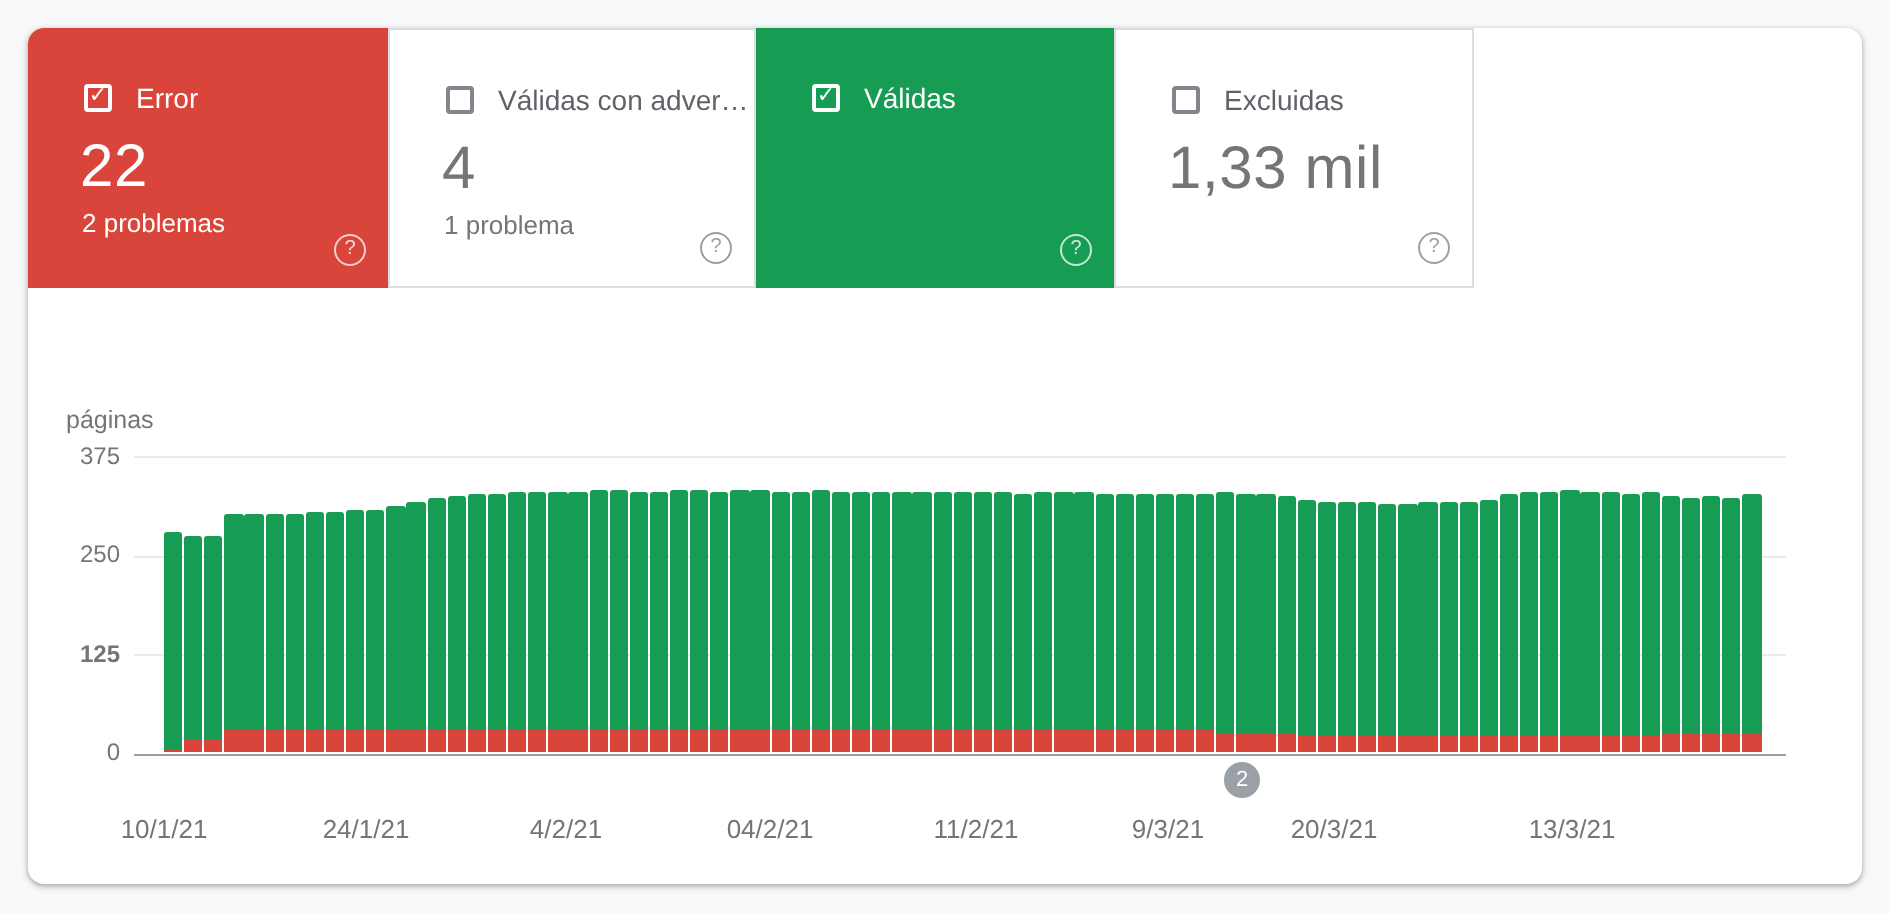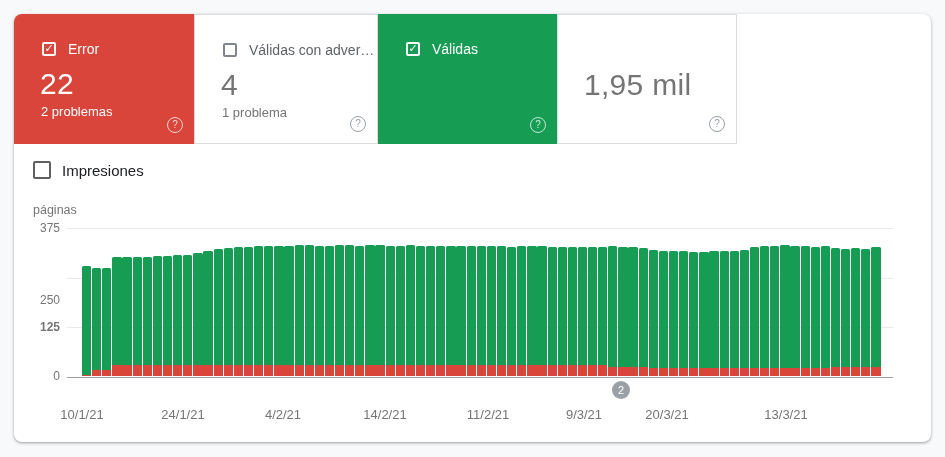--- a/index.html
+++ b/index.html
@@ -108,37 +108,37 @@
 
       <div class="card card--valid">
         <div class="card-head">
           <span class="cbx cbx--white">✓</span>
           <span class="card-label">Válidas</span>
         </div>
         <div class="help">?</div>
       </div>
 
       <div class="card card--excluded">
-        <div class="card-value">1,95 mil</div>
+        <div class="card-head">
+          <span class="cbx cbx--gray"></span>
+          <span class="card-label">Excluidas</span>
+        </div>
+        <div class="card-value">1,33 mil</div>
         <div class="help">?</div>
       </div>
 
     </div>
 
-    <div class="impressions">
-      <span class="box"></span>
-      <span class="lbl">Impresiones</span>
-    </div>
 
     <div class="axis-title">páginas</div>
     <div id="chart-layer">
         <div class="gridline" style="top: 214px;"></div>
         <div class="ytick" style="top: 206.5px;">375</div>
         <div class="gridline" style="top: 263.5px;"></div>
-        <div class="ytick" style="top: 256px; margin-top: 23px;">250</div>
+        <div class="ytick" style="top: 256px;">250</div>
         <div class="gridline" style="top: 313px;"></div>
         <div class="ytick" style="top: 305.5px; font-weight: bold;">125</div>
         <div class="gridline gridline--base" style="top: 362.5px;"></div>
         <div class="ytick" style="top: 355px;">0</div>
         <div class="bar-seg" style="left: 68px; width: 9.25px; top: 360.916px; height: 1.584px; background: rgb(217, 69, 58);"></div>
         <div class="bar-seg bar-seg--valid" style="left: 68px; width: 9.25px; top: 251.62px; height: 109.296px; background: rgb(22, 156, 83);"></div>
         <div class="bar-seg" style="left: 78.12px; width: 9.25px; top: 356.164px; height: 6.336px; background: rgb(217, 69, 58);"></div>
         <div class="bar-seg bar-seg--valid" style="left: 78.12px; width: 9.25px; top: 253.996px; height: 102.168px; background: rgb(22, 156, 83);"></div>
         <div class="bar-seg" style="left: 88.24px; width: 9.25px; top: 356.164px; height: 6.336px; background: rgb(217, 69, 58);"></div>
         <div class="bar-seg bar-seg--valid" style="left: 88.24px; width: 9.25px; top: 253.996px; height: 102.168px; background: rgb(22, 156, 83);"></div>
@@ -290,21 +290,21 @@
         <div class="bar-seg bar-seg--valid" style="left: 827px; width: 9.25px; top: 234.592px; height: 118.8px; background: rgb(22, 156, 83);"></div>
         <div class="bar-seg" style="left: 837.12px; width: 9.25px; top: 353.392px; height: 9.108px; background: rgb(217, 69, 58);"></div>
         <div class="bar-seg bar-seg--valid" style="left: 837.12px; width: 9.25px; top: 234.196px; height: 119.196px; background: rgb(22, 156, 83);"></div>
         <div class="bar-seg" style="left: 847.24px; width: 9.25px; top: 353.392px; height: 9.108px; background: rgb(217, 69, 58);"></div>
         <div class="bar-seg bar-seg--valid" style="left: 847.24px; width: 9.25px; top: 234.592px; height: 118.8px; background: rgb(22, 156, 83);"></div>
         <div class="bar-seg" style="left: 857.36px; width: 9.25px; top: 353.392px; height: 9.108px; background: rgb(217, 69, 58);"></div>
         <div class="bar-seg bar-seg--valid" style="left: 857.36px; width: 9.25px; top: 233.404px; height: 119.988px; background: rgb(22, 156, 83);"></div>
         <div class="xtick" style="left: 68px;">10/1/21</div>
         <div class="xtick" style="left: 169px;">24/1/21</div>
         <div class="xtick" style="left: 269px;">4/2/21</div>
-        <div class="xtick" style="left: 371px;">14/2/21</div>
+        <div class="xtick" style="left: 371px;">04/2/21</div>
         <div class="xtick" style="left: 474px;">11/2/21</div>
         <div class="xtick" style="left: 570px;">9/3/21</div>
         <div class="xtick" style="left: 653px;">20/3/21</div>
         <div class="xtick" style="left: 772px;">13/3/21</div>
       </div>
     <div class="badge">2</div>
 
   </div>
 </div>
 

